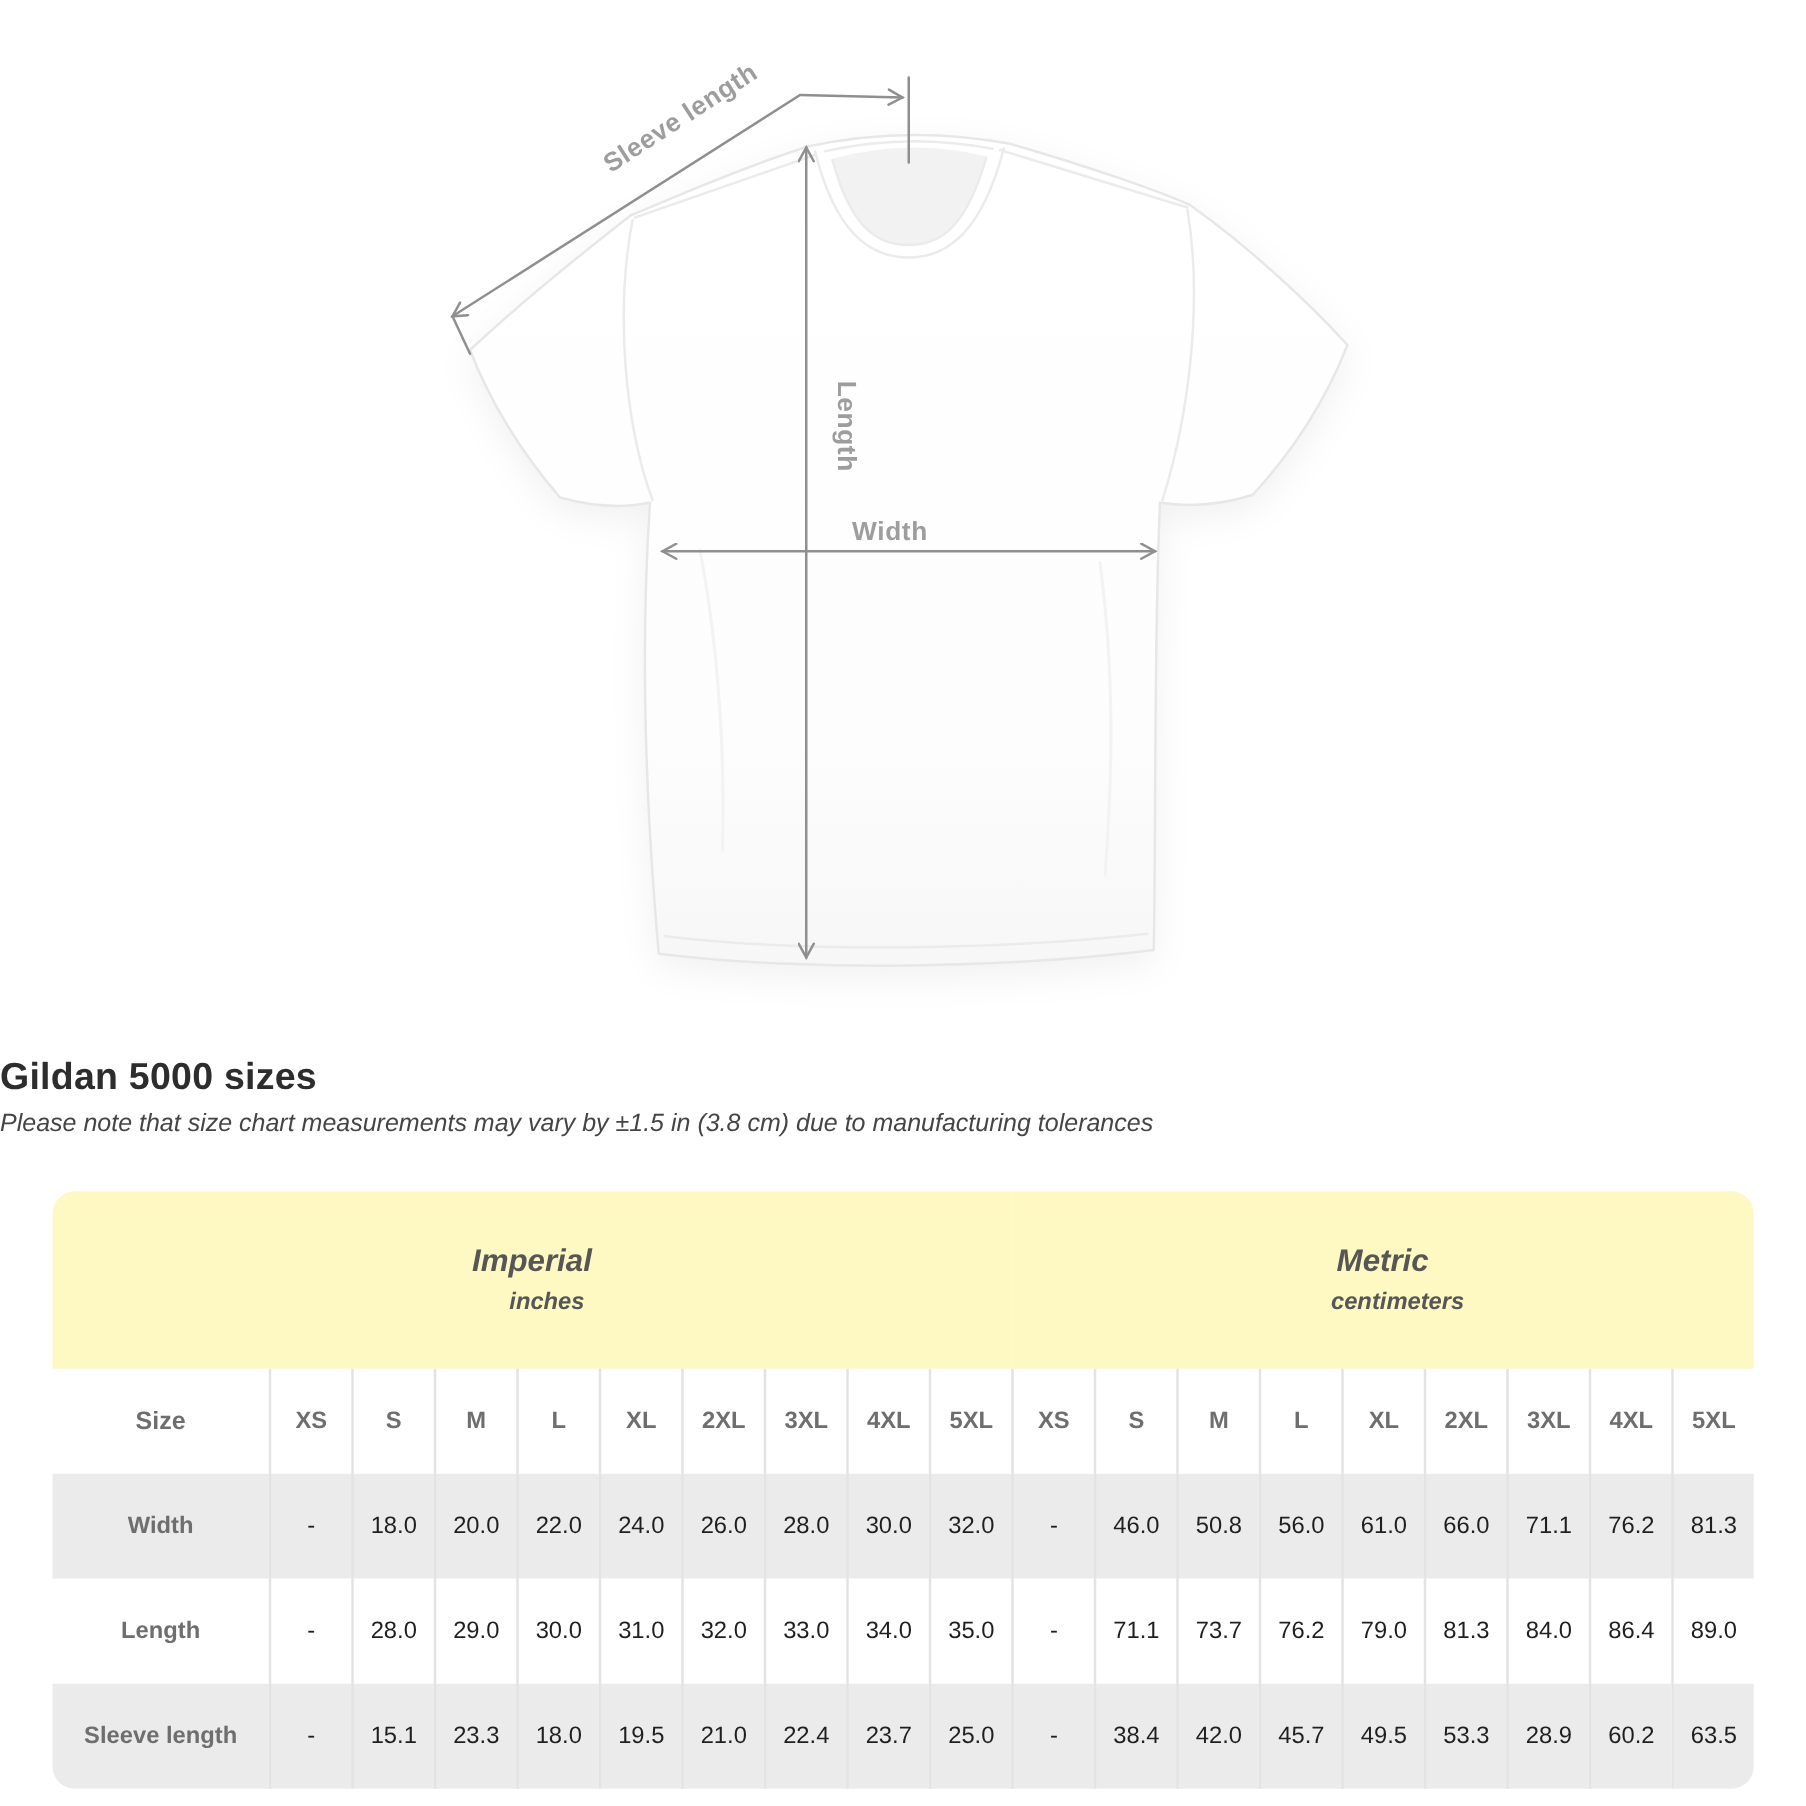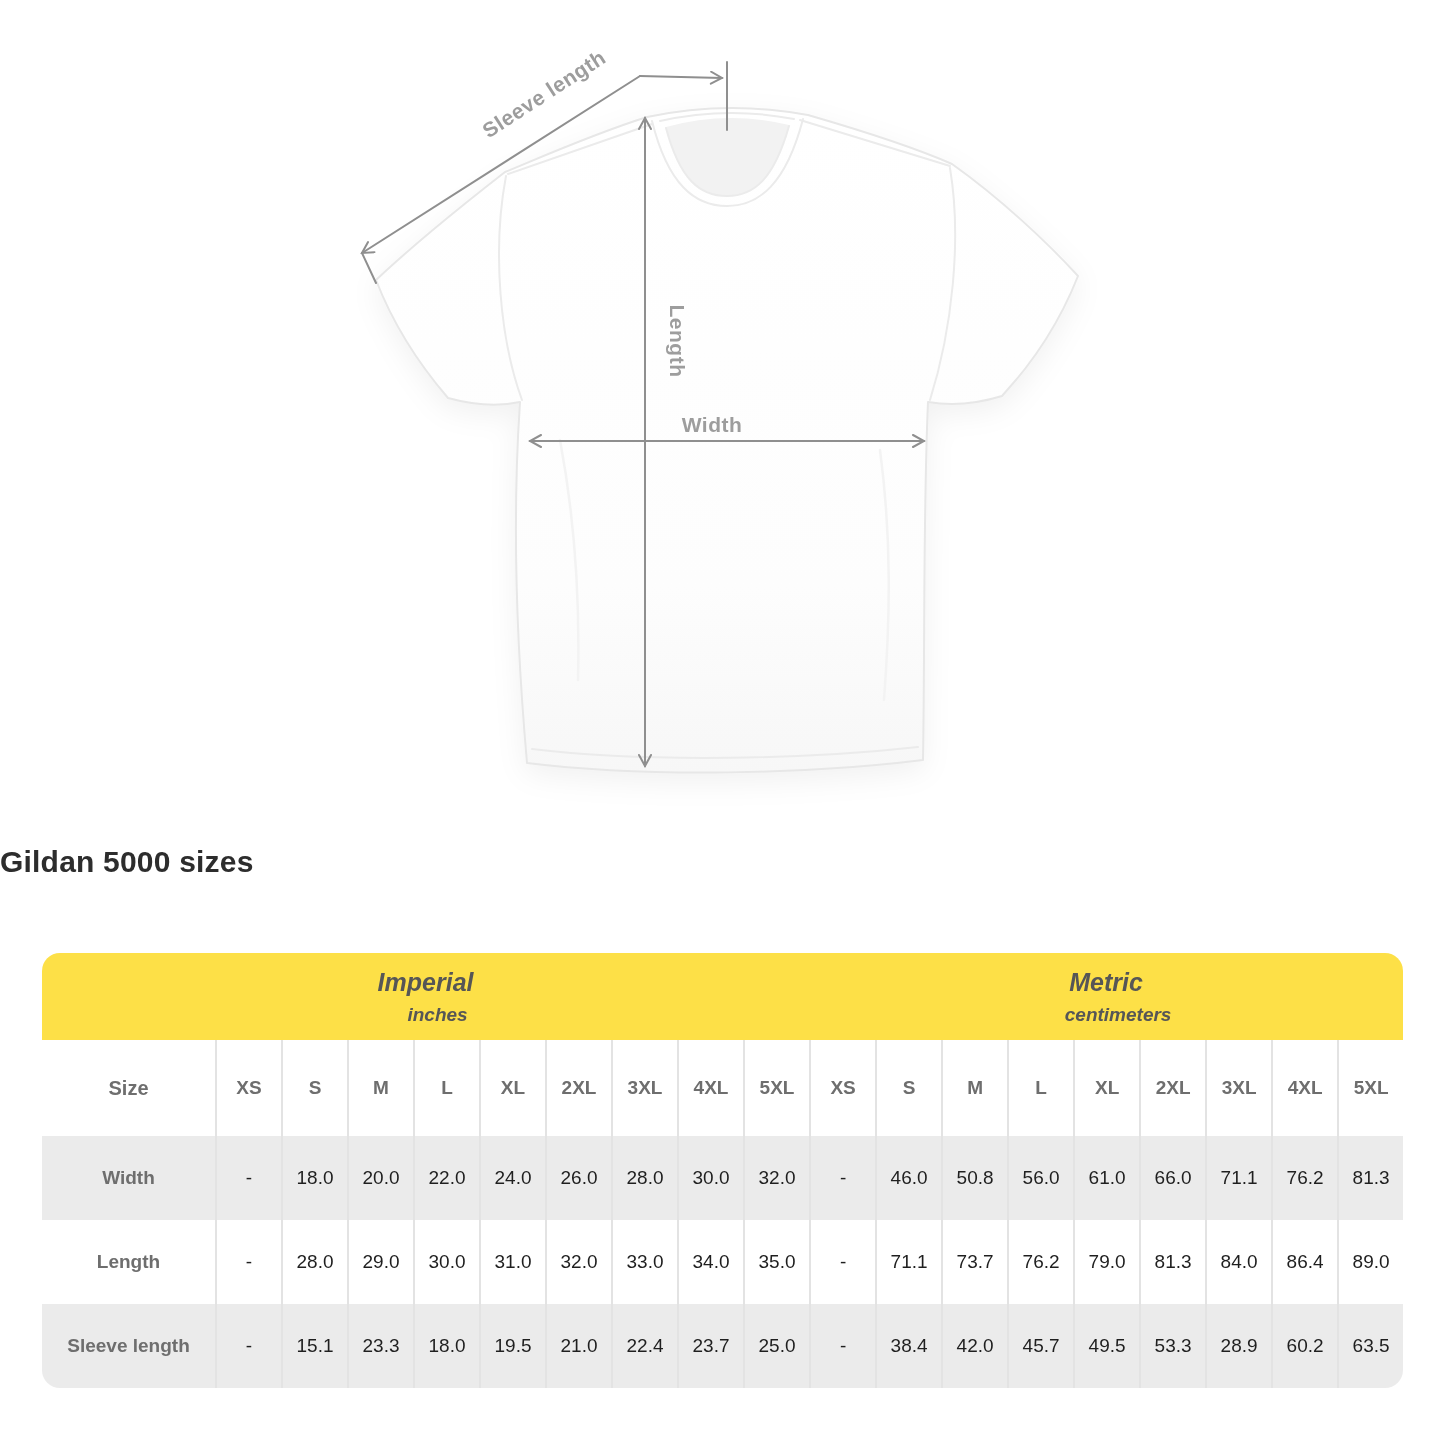--- a/index.html
+++ b/index.html
@@ -54,28 +54,28 @@
     position: absolute;
     left: 42px;
     top: 953px;
     width: 1361px;
     border-collapse: separate;
     border-spacing: 0;
     table-layout: fixed;
   }
   .size-table th, .size-table td { padding: 0; text-align: center; vertical-align: middle; }
 
-  .group { height: 87px; background: #fde047; }
+  .group { height: 142px; background: #fef9c3; }
   .gr-first { border-top-left-radius: 18px; }
   .gr-last  { border-top-right-radius: 18px; }
   .group-title { font-size: 25px; font-weight: bold; font-style: italic; color: #565656; }
   .group-unit  { font-size: 19px; font-style: italic; color: #565656; margin-top: 7px; padding-left: 24px; }
 
   #size-row th {
-    height: 96px;
+    height: 84px;
     background: #ffffff;
     font-size: 19px;
     font-weight: bold;
     color: #6e6e6e;
     border-left: 2px solid #e3e3e3;
   }
   #size-row th:first-child { border-left: none; font-size: 20px; }
 
   .size-table tbody td {
     height: 84px;
@@ -150,20 +150,21 @@
       <line class="dim-line" x1="530" y1="441" x2="924" y2="441" marker-start="url(#arrowHead)" marker-end="url(#arrowHead)"></line>
     </g>
 
     <text class="dim-label" transform="translate(548,100) rotate(-33)" text-anchor="middle">Sleeve length</text>
     <text class="dim-label" transform="translate(670,341) rotate(90)" text-anchor="middle">Length</text>
     <text class="dim-label" x="712" y="432" text-anchor="middle">Width</text>
   </svg>
 
   <div class="heading">
     <h1>Gildan 5000 sizes</h1>
+    <p class="subtitle">Please note that size chart measurements may vary by ±1.5 in (3.8 cm) due to manufacturing tolerances</p>
   </div>
 
   <table class="size-table">
     <colgroup id="cols">
         <col style="width: 173px;">
         <col style="width: 66px;">
         <col style="width: 66px;">
         <col style="width: 66px;">
         <col style="width: 66px;">
         <col style="width: 66px;">

